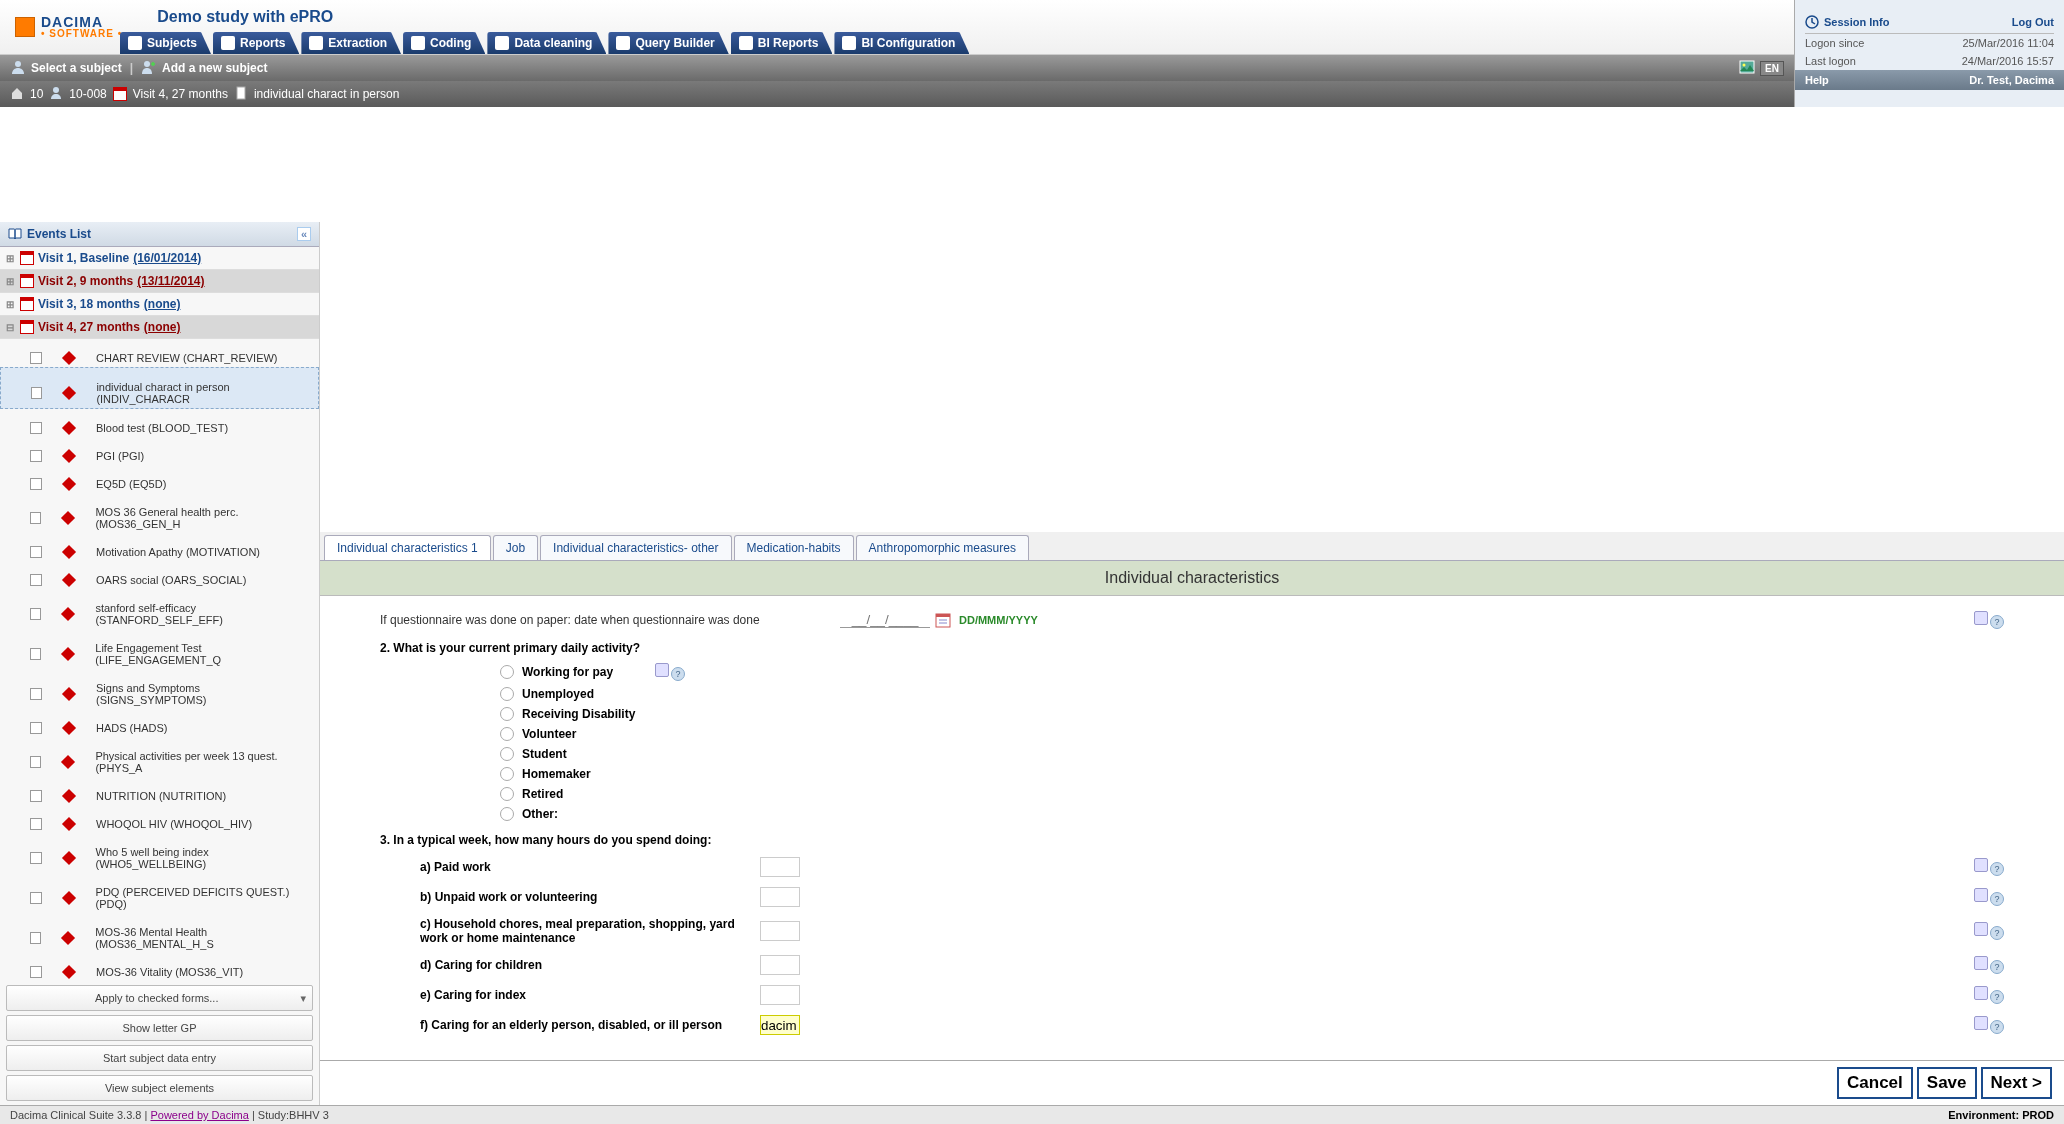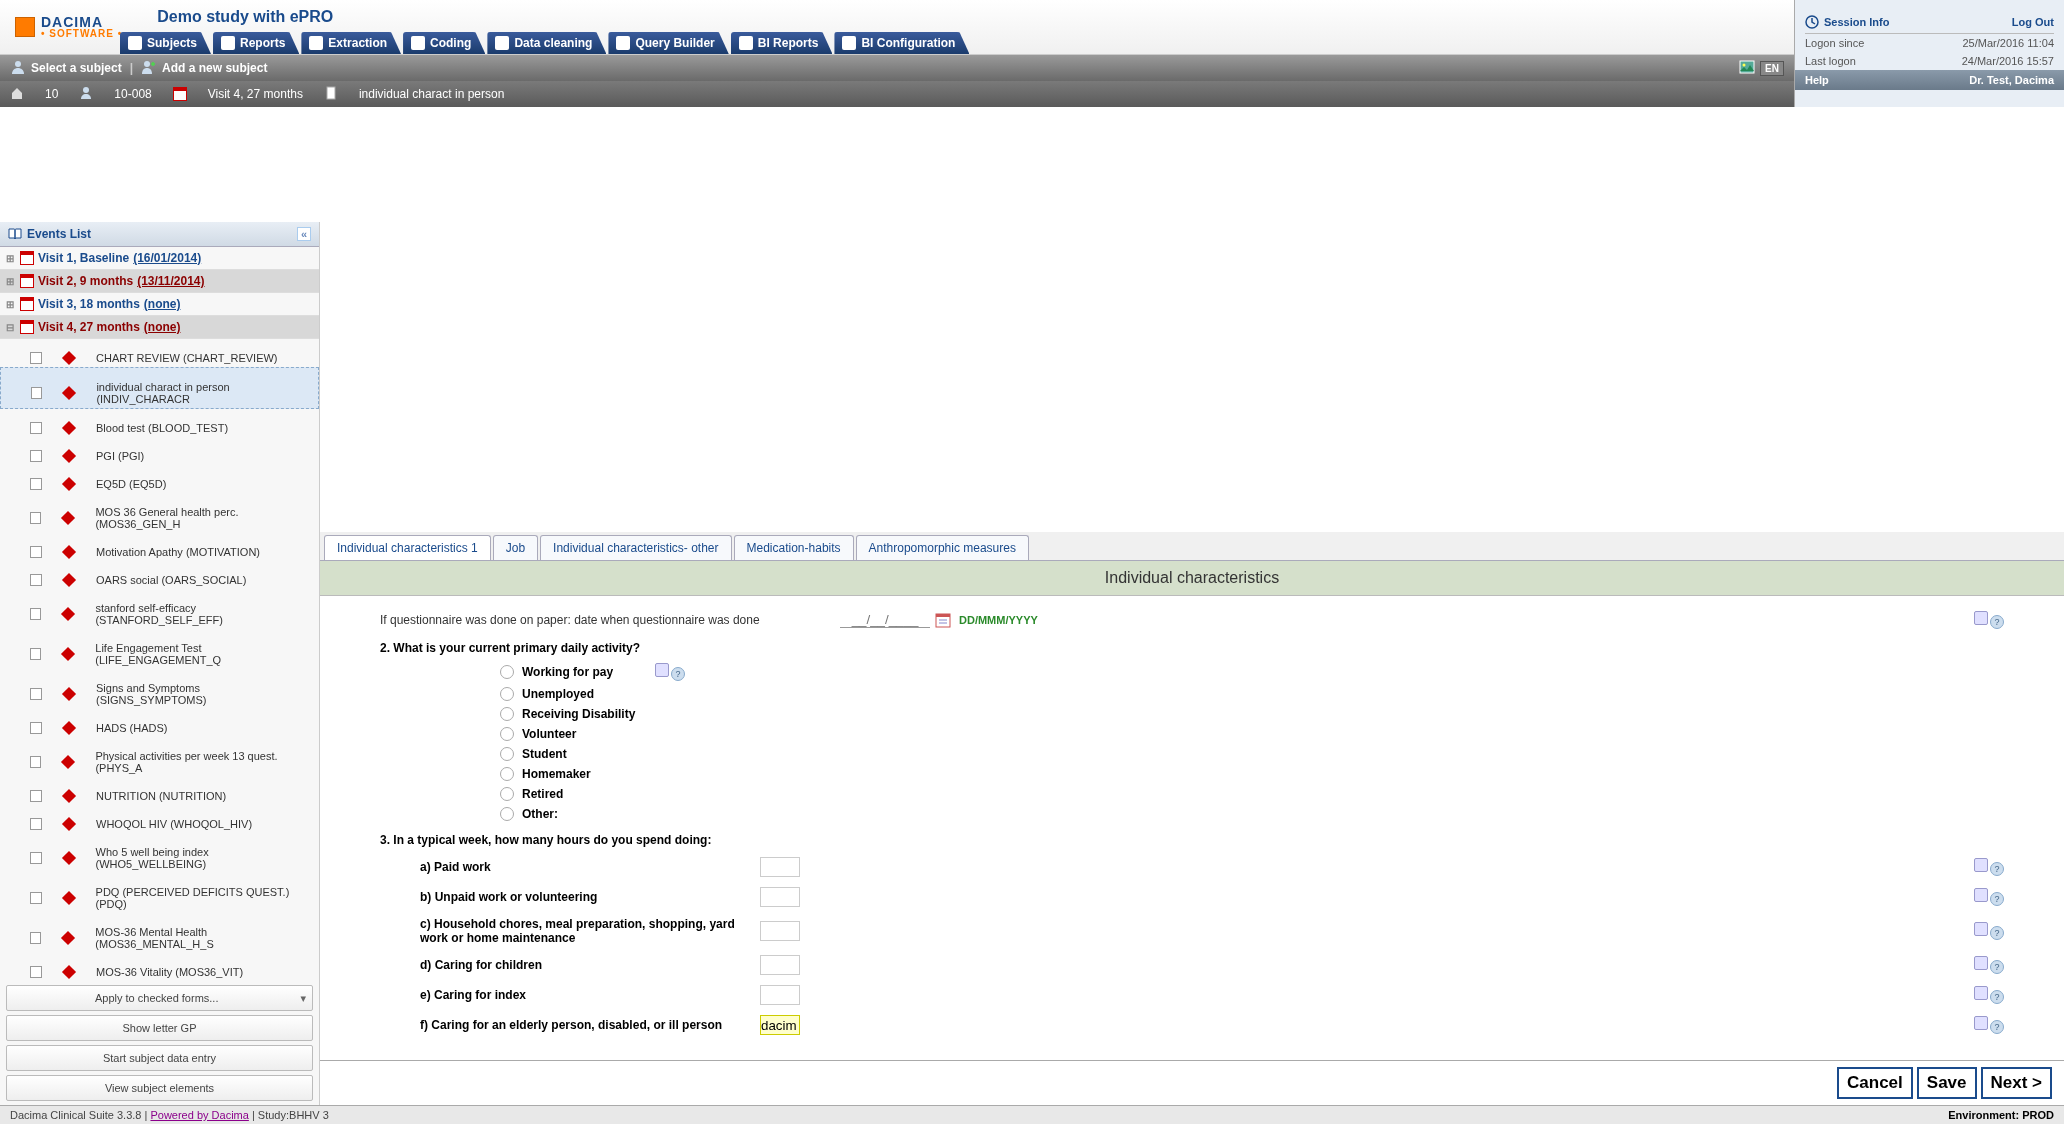--- a/index.html
+++ b/index.html
@@ -24,21 +24,21 @@
 .session-hdr { color: #1a4b8c; font-weight: bold; display: flex; align-items: center; gap: 5px; border-bottom: 1px solid #bbb; padding-bottom: 4px; }
 .session-hdr a { color: #1a4b8c; text-decoration: none; }
 .help-row { background: linear-gradient(#8a9aaa, #6a7a8a); color: #fff; margin: 0 -10px; padding: 4px 10px; display: flex; justify-content: space-between; font-weight: bold; }
 
 .actionbar { grid-column: 1; grid-row: 2; background: linear-gradient(#9a9a9a, #6a6a6a); display: flex; align-items: center; padding: 5px 10px; color: #fff; font-size: 12px; font-weight: bold; height: 26px; }
 .actionbar .sep { margin: 0 8px; color: #ccc; }
 .actionbar .right { margin-left: auto; display: flex; gap: 5px; align-items: center; }
 .lang-btn { background: #888; border: 1px solid #555; color: #fff; font-size: 10px; padding: 1px 4px; }
 .ico-sm { width: 16px; height: 16px; display: inline-block; }
 
-.breadcrumb { grid-column: 1; grid-row: 3; background: linear-gradient(#7a7a7a, #5a5a5a); color: #fff; padding: 5px 10px; font-size: 12px; display: flex; align-items: center; gap: 21px; height: 26px; }
+.breadcrumb { grid-column: 1; grid-row: 3; background: linear-gradient(#7a7a7a, #5a5a5a); color: #fff; padding: 5px 10px; font-size: 12px; display: flex; align-items: center; gap: 6px; height: 26px; }
 .bc-ico { width: 14px; height: 14px; display: inline-block; }
 
 .main { grid-column: 1 / span 2; grid-row: 4; display: flex; overflow: hidden; align-items: flex-end; }
 
 .sidebar { width: 320px; border-right: 1px solid #ccc; display: flex; flex-direction: column; background: #f7f7f7; overflow-y: auto; }
 .events-hdr { background: linear-gradient(#e8eef5, #d0dae5); border-bottom: 1px solid #aab; padding: 5px 8px; display: flex; align-items: center; gap: 5px; color: #1a4b8c; font-weight: bold; font-size: 12px; }
 .events-hdr .collapse { margin-left: auto; color: #6a8abc; cursor: pointer; font-size: 11px; border: 1px solid #aaccee; padding: 0 3px; background: #fff; }
 .visit { padding: 4px 6px; border-bottom: 1px solid #ddd; font-size: 12px; display: flex; align-items: center; gap: 4px; cursor: pointer; }
 .visit.blue { color: #1a4b8c; font-weight: bold; }
 .visit.red { color: #8b0000; font-weight: bold; background: #d8d8d8; }

